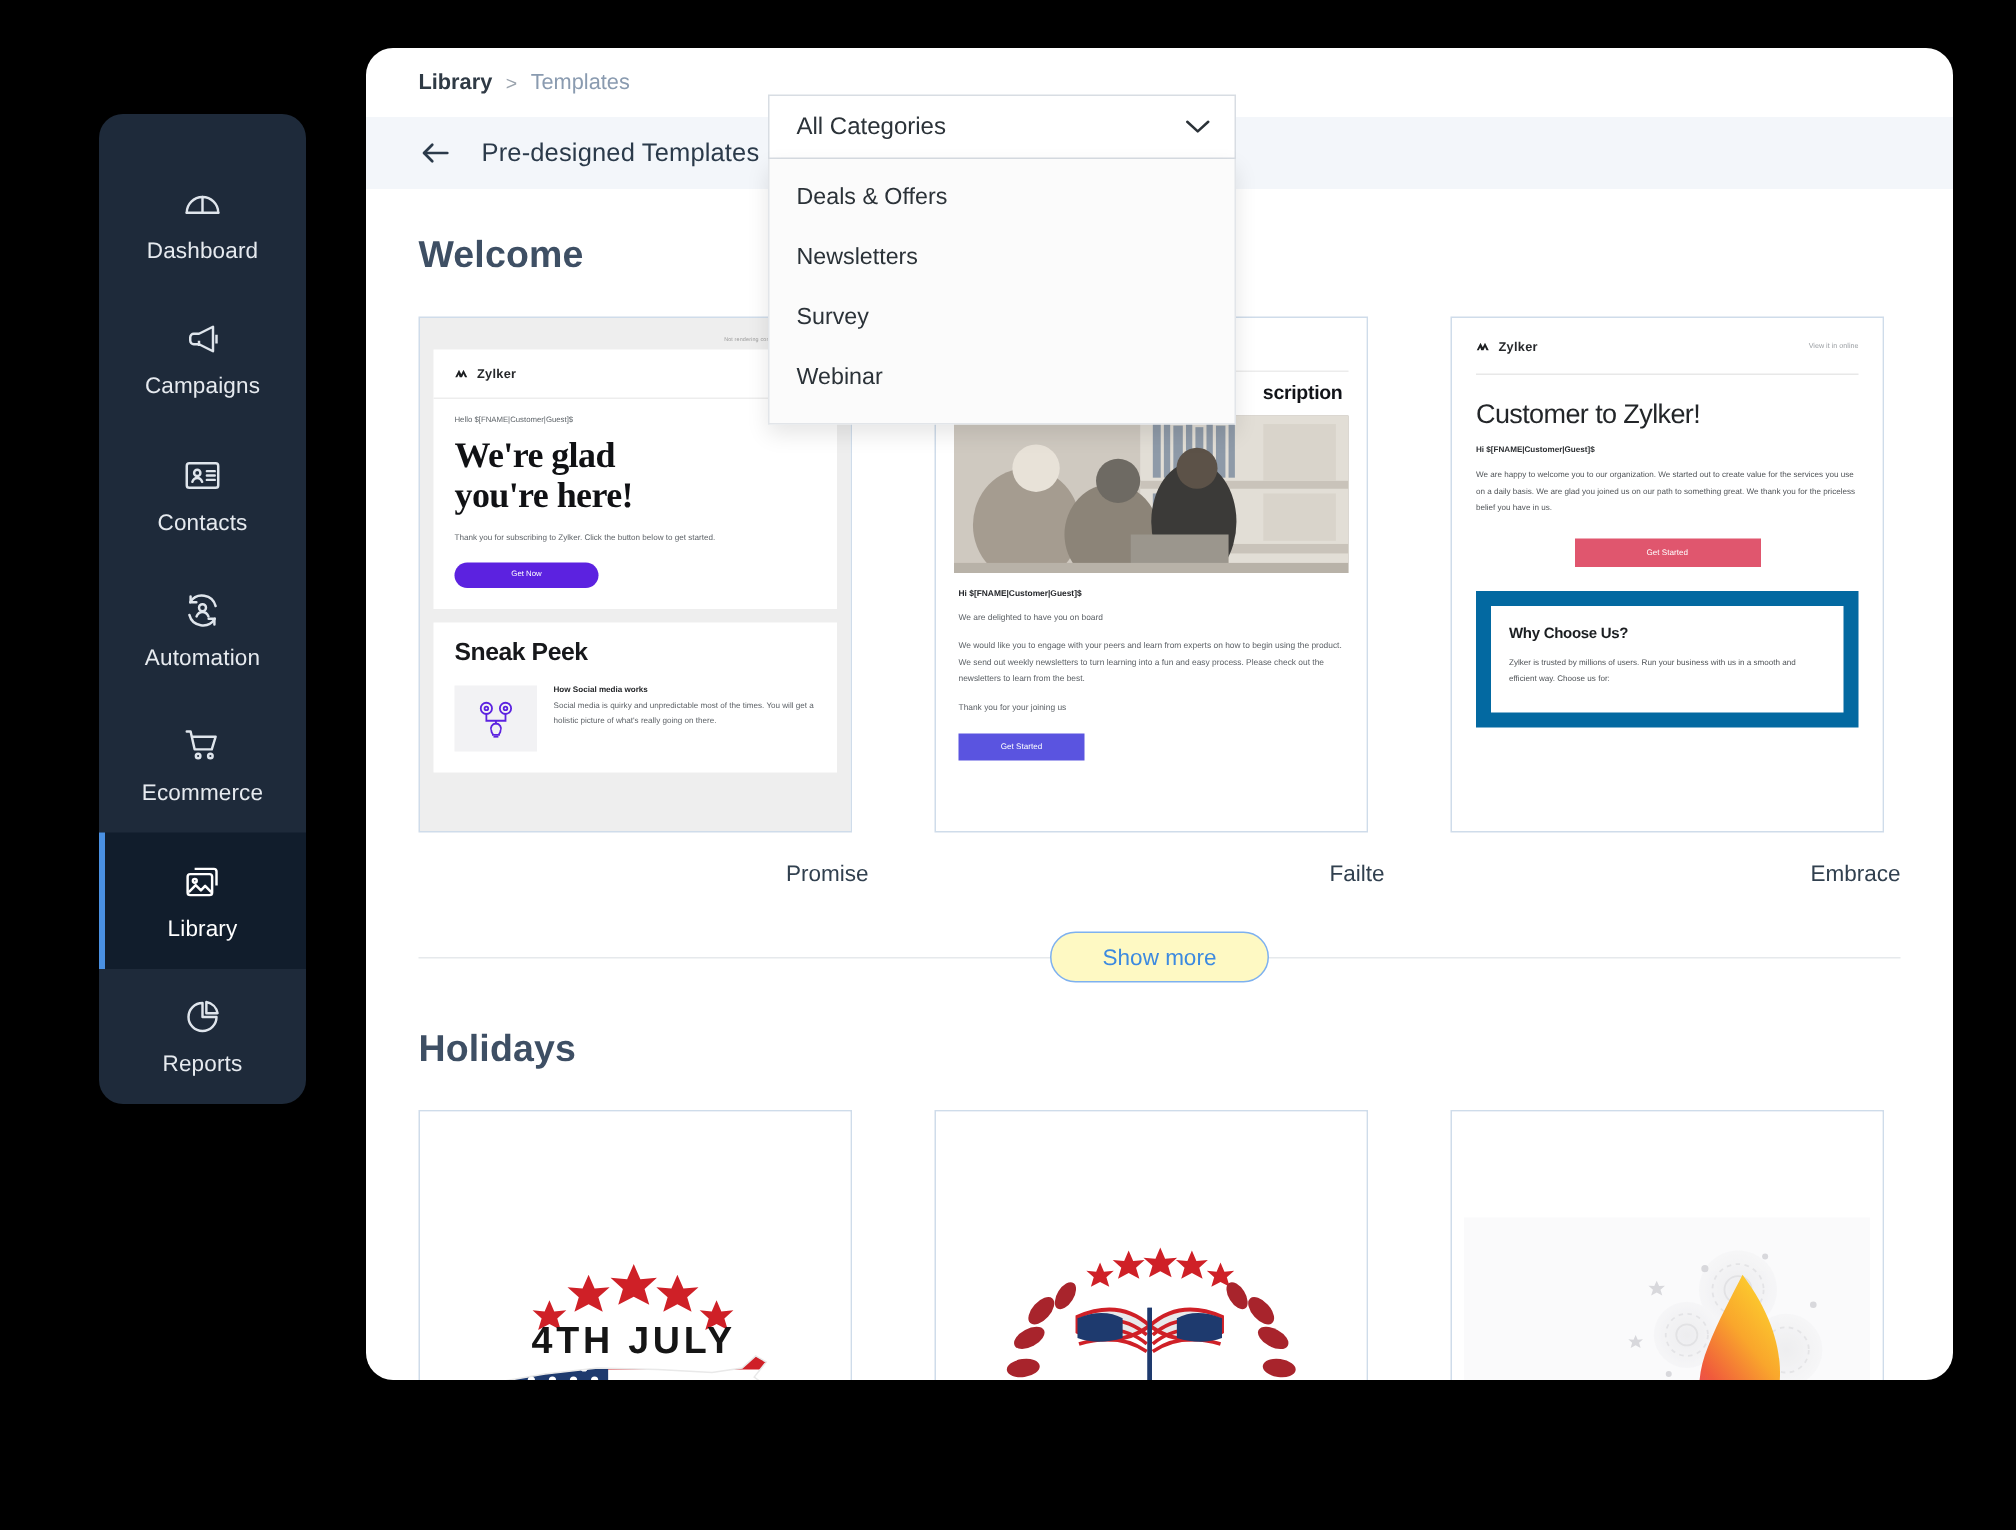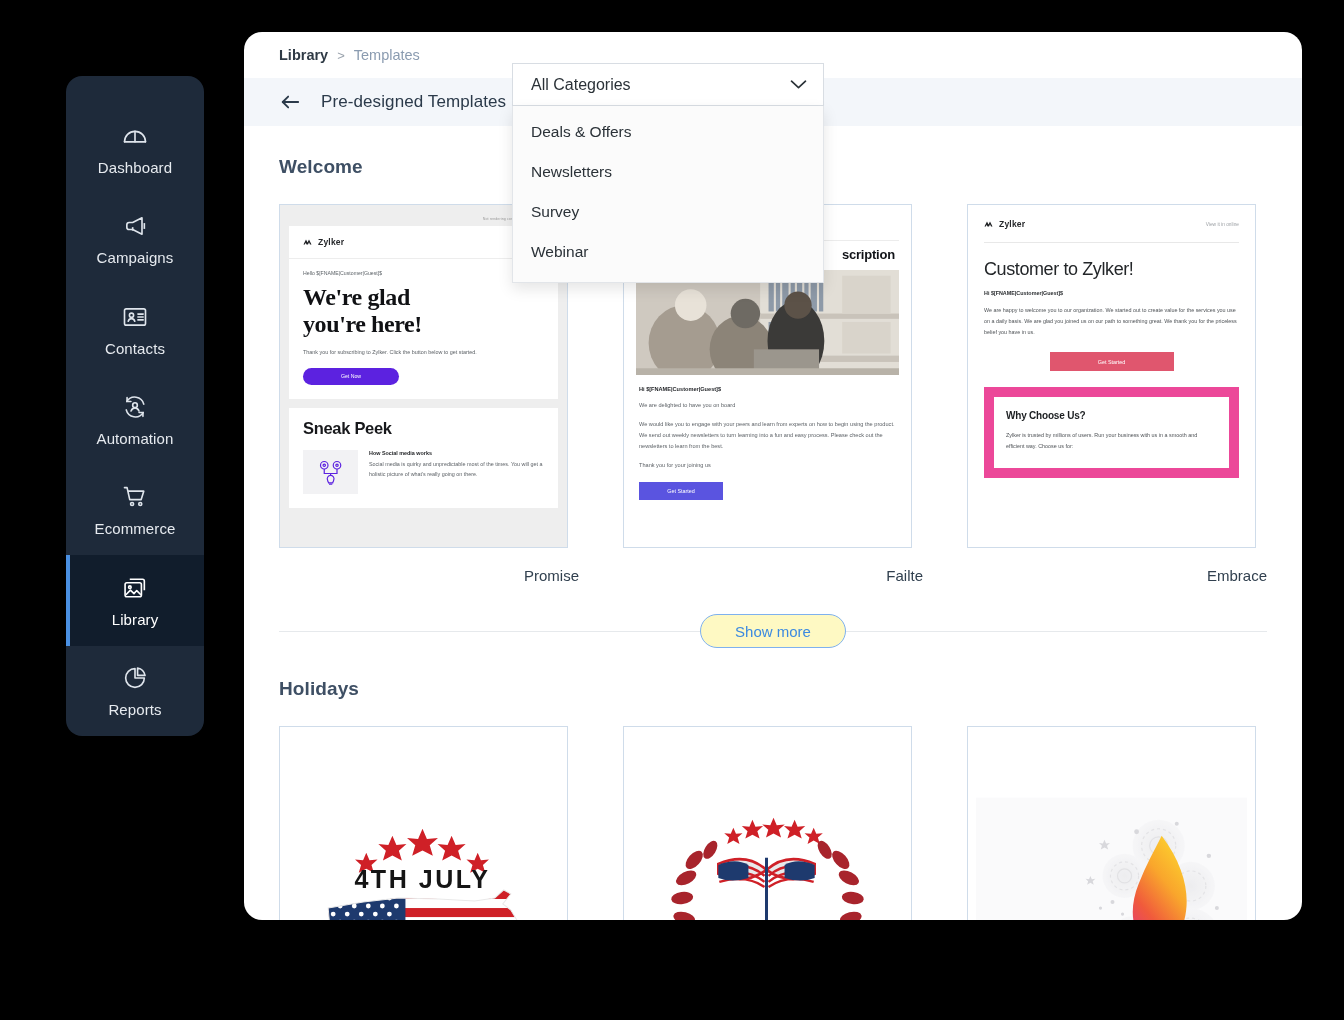--- a/index.html
+++ b/index.html
@@ -93,21 +93,21 @@
   .dd-opt {
     height: 40px; display: flex; align-items: center;
     padding-left: 18px;
     font-size: 15.5px; color: #2b3238;
     cursor: pointer;
   }
 
   
   .content { padding: 0 35px; position: relative; }
   .section-title {
-    font-size: 19px; font-weight: bold; color: #3e4f64;
+    font-size: 25px; font-weight: bold; color: #3e4f64;
     margin-top: 30px; margin-bottom: 26px;
     letter-spacing: .1px;
   }
   .grid { display: flex; gap: 44px; }
   .card { width: 343px; }
   .card-thumb {
     width: 289px; height: 344px;
     border: 1px solid #cfdcea;
     background: #ffffff;
     overflow: hidden; position: relative;
@@ -199,21 +199,21 @@
            padding-bottom: 13px; border-bottom: 1px solid #e8e8e8; }
   .e-link { font-size: 4.8px; color: #9b9fa3; }
   .e-h1 { font-size: 18px; color: #232629; margin-top: 16px; letter-spacing: -.4px; }
   .e-hi { font-size: 5.4px; font-weight: bold; color: #2a2d30; margin-top: 10px; }
   .e-p { font-size: 5.4px; line-height: 2.0; color: #4f5357; margin-top: 9px; }
   .btn-rose {
     margin: 15px auto 0 auto; width: 124px; height: 19px; background: #e0566e;
     color: #fff; font-size: 5.4px;
     display: flex; align-items: center; justify-content: center;
   }
-  .e-panel { margin-top: 16px; background: #ec4899; padding: 10px; }
+  .e-panel { margin-top: 16px; background: #0369a1; padding: 10px; }
   .e-inner { background: #fff; padding: 13px 12px 16px 12px; }
   .e-h2 { font-size: 10px; font-weight: bold; color: #1b1e21; letter-spacing: -.2px; }
   .e-p2 { font-size: 5.4px; line-height: 2.0; color: #4f5357; margin-top: 9px; }
 
   .holiday-thumb { width: 100%; height: 100%; background: #fff; padding: 8px; }
   .holiday-inner { width: 100%; height: 100%; position: relative; overflow: hidden; }
 </style>
 </head>
 <body>
 

